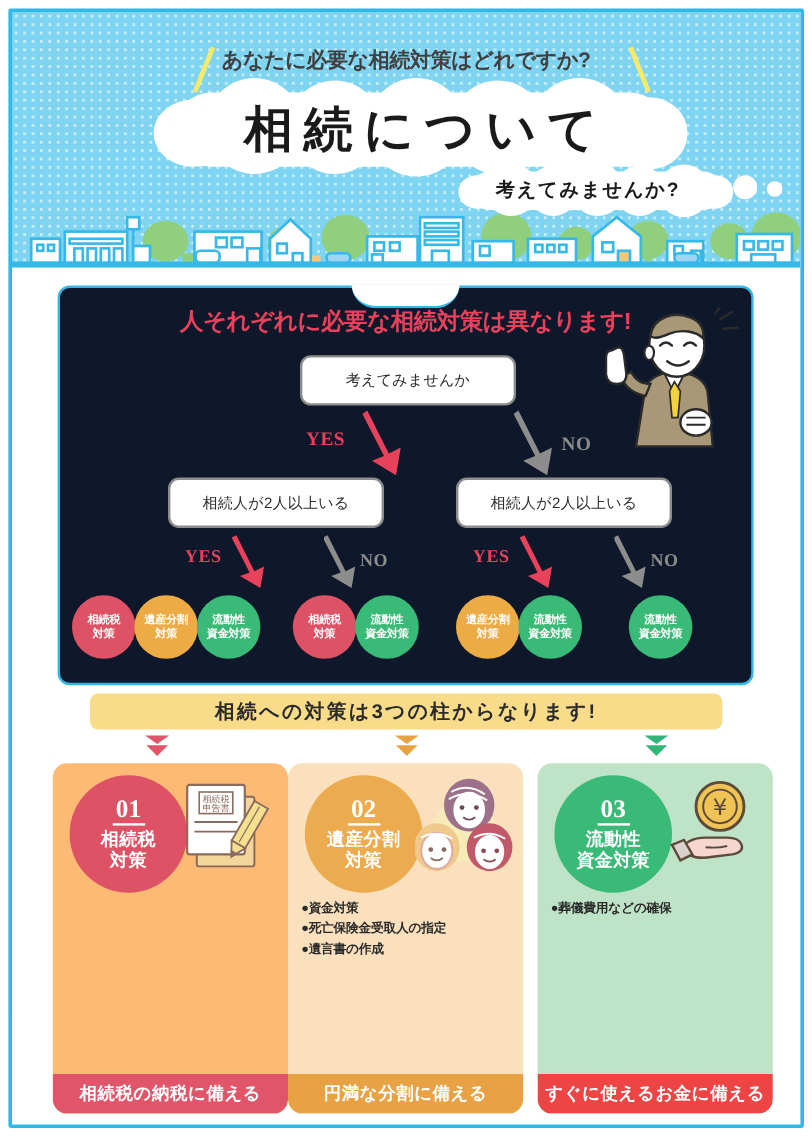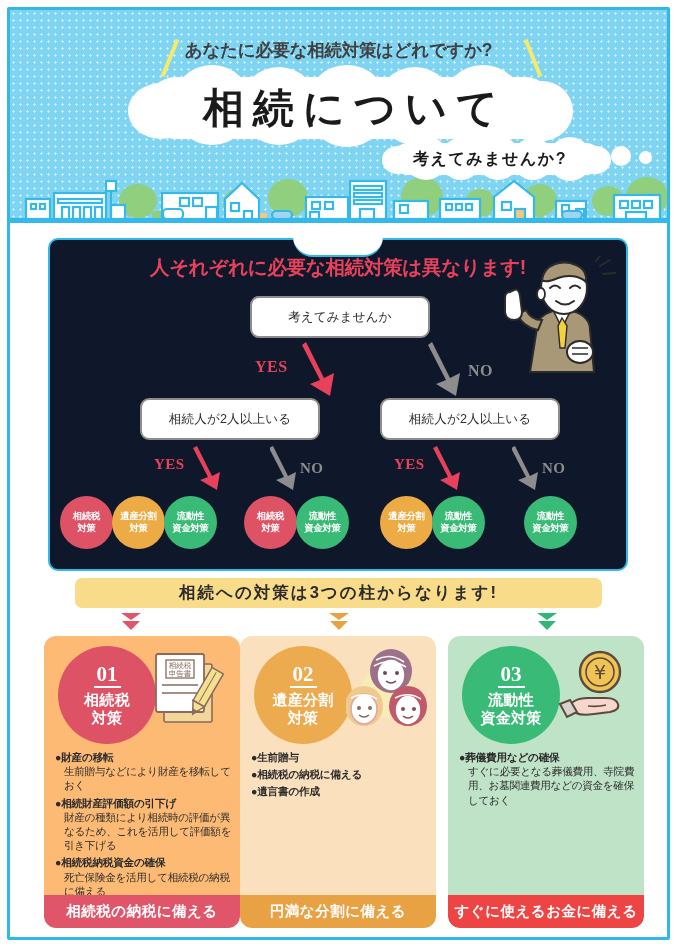--- a/index.html
+++ b/index.html
@@ -523,34 +523,20 @@
         <line x1="12" y1="37" x2="48" y2="37" stroke="#8a6a5c" stroke-width="1.6"></line>
         <line x1="12" y1="45" x2="48" y2="45" stroke="#8a6a5c" stroke-width="1.6"></line>
         <g transform="rotate(30 56 46)">
           <rect x="48" y="20" width="13" height="38" fill="#f5e08f" stroke="#8a6a5c" stroke-width="1.5"></rect>
           <line x1="54" y1="22" x2="54" y2="56" stroke="#8a6a5c" stroke-width="1"></line>
           <path d="M48 58 L54.5 70 L61 58 Z" fill="#f5e08f" stroke="#8a6a5c" stroke-width="1.5"></path>
           <path d="M51 65 L54.5 70 L58 65 Z" fill="#8a6a5c"></path>
         </g>
       </svg>
     </div>
-    <div class="bullets">
-      <div class="b">
-        <div class="bt">●財産の移転</div>
-        <div class="bd">生前贈与などにより財産を移転しておく</div>
-      </div>
-      <div class="b">
-        <div class="bt">●相続財産評価額の引下げ</div>
-        <div class="bd">財産の種類により相続時の評価が異なるため、これを活用して評価額を引き下げる</div>
-      </div>
-      <div class="b">
-        <div class="bt">●相続税納税資金の確保</div>
-        <div class="bd">死亡保険金を活用して相続税の納税に備える</div>
-      </div>
-    </div>
     <div class="footbar f-red">相続税の納税に備える</div>
   </div>
 
   <div class="card card2">
     <div class="badge b-org">
       <div class="num">02</div>
       <div class="nm">遺産分割</div>
       <div class="nm">対策</div>
     </div>
     <div class="card-icon">
@@ -581,24 +567,24 @@
           <ellipse cx="62" cy="62" rx="13" ry="15" fill="#ffffff" stroke="#c0596a" stroke-width="1.6"></ellipse>
           <path d="M49 50 q13 -7 26 1" stroke="#ffffff" stroke-width="1.6" fill="none"></path>
           <circle cx="57" cy="61" r="2" fill="#8a4a56"></circle>
             <circle cx="68" cy="61" r="2" fill="#8a4a56"></circle>
           <path d="M57 68 q5 4 10 0" stroke="#8a4a56" stroke-width="1.5" fill="none"></path>
         </g>
       </svg>
     </div>
     <div class="bullets">
       <div class="b">
-        <div class="bt">●生前贈与</div>
+        <div class="bt">●資金対策</div>
       </div>
       <div class="b">
-        <div class="bt">●相続税の納税に備える</div>
+        <div class="bt">●死亡保険金受取人の指定</div>
       </div>
       <div class="b">
         <div class="bt">●遺言書の作成</div>
       </div>
     </div>
     <div class="footbar f-org">円満な分割に備える</div>
   </div>
 
   <div class="card card3">
     <div class="badge b-grn">
@@ -612,18 +598,17 @@
         <circle cx="46" cy="24" r="14" fill="#f0c454" stroke="#5c4a3a" stroke-width="1.6"></circle>
         <text x="46" y="31" font-size="19" fill="#5c4a3a" text-anchor="middle" font-family="'DejaVu Sans',sans-serif">¥</text>
         <path d="M12 62 q6 -12 22 -12 l18 0 q10 0 12 6 q2 6 -8 8 l-16 2 q-12 2 -18 -1 Z" fill="#f6d6cd" stroke="#5c4a3a" stroke-width="2"></path>
         <path d="M6 56 l10 -4 l7 12 l-10 5 Z" fill="#d8d2cc" stroke="#5c4a3a" stroke-width="2"></path>
         <path d="M34 58 q10 1 18 -1" stroke="#5c4a3a" stroke-width="1.6" fill="none"></path>
       </svg>
     </div>
     <div class="bullets">
       <div class="b">
         <div class="bt">●葬儀費用などの確保</div>
-        <div class="bd">すぐに必要となる葬儀費用、寺院費用、お墓関連費用などの資金を確保しておく</div>
       </div>
     </div>
     <div class="footbar f-grn">すぐに使えるお金に備える</div>
   </div>
 </div>
 
 </body></html>

